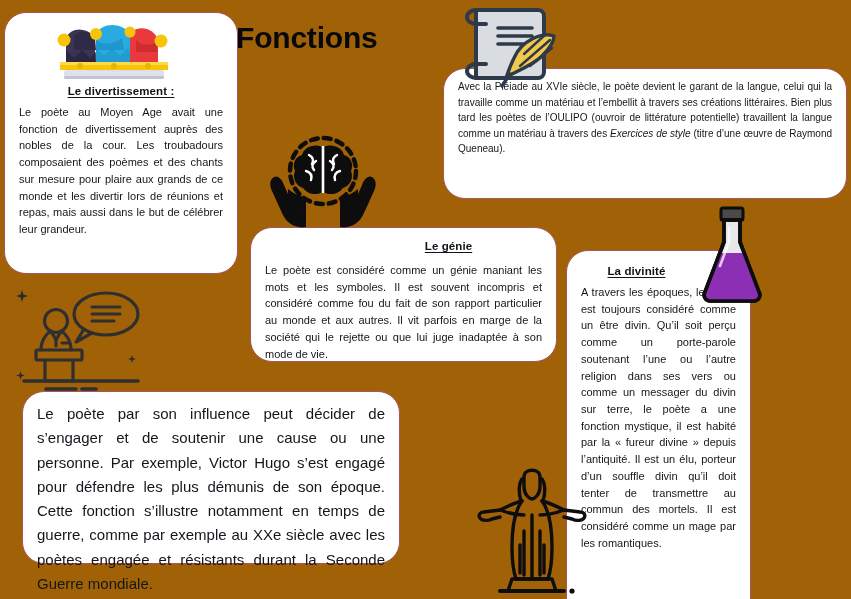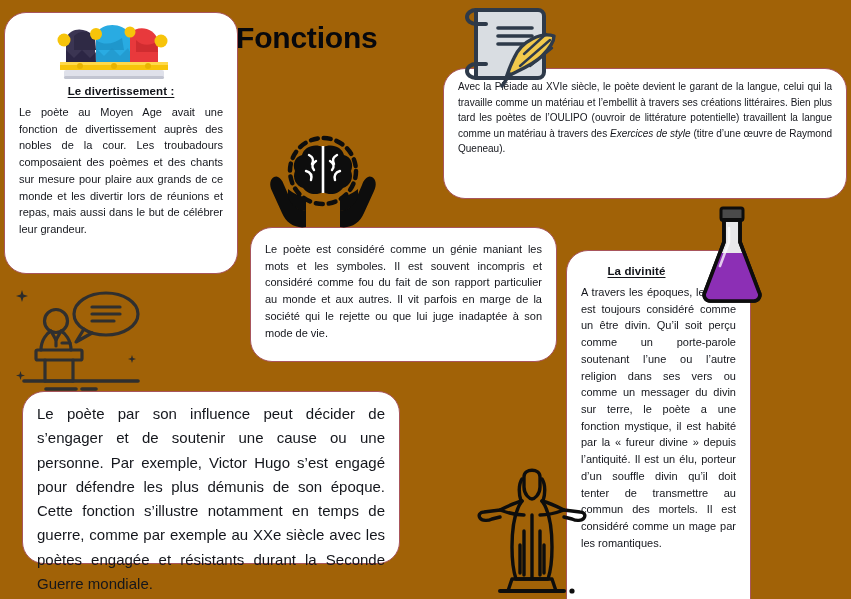--- a/index.html
+++ b/index.html
@@ -162,20 +162,21 @@
       <line x1="40" y1="36" x2="74" y2="36" stroke="#2e3a4a" stroke-width="3.6" stroke-linecap="round"></line>
       <line x1="40" y1="44" x2="66" y2="44" stroke="#2e3a4a" stroke-width="3.6" stroke-linecap="round"></line>
 
       <path d="M96 36 C84 32 64 40 56 58 C52 66 50 72 48 78 L54 74 C62 70 76 64 84 56 C92 48 96 42 96 36 Z" fill="#f2c94c" stroke="#2e3a4a" stroke-width="3.4" stroke-linejoin="round"></path>
       <path d="M92 40 L62 66 M88 34 L66 54 M94 48 L72 66" stroke="#2e3a4a" stroke-width="2.4" stroke-linecap="round" fill="none"></path>
       <path d="M52 74 L44 86" stroke="#2e3a4a" stroke-width="3.4" stroke-linecap="round"></path>
     </svg>
   </div>
 
   <div class="card" id="card-genie">
+    <div class="card-title">Le génie</div>
     <p class="card-body">Le poète est considéré comme un génie maniant les mots et les symboles. Il est souvent incompris et considéré comme fou du fait de son rapport particulier au monde et aux autres. Il vit parfois en marge de la société qui le rejette ou que lui juge inadaptée à son mode de vie.</p>
   </div>
 
   <div class="icon" id="icon-brain">
     <svg viewBox="0 0 118 100" width="118" height="100">
 
       <circle cx="59" cy="38" r="33" fill="none" stroke="#0d0d0d" stroke-width="4.5" stroke-dasharray="7 6" stroke-linecap="round"></circle>
 
       <path d="M59 14 C50 10 40 14 38 22 C31 24 28 31 31 38 C28 45 32 53 39 55 C43 61 52 63 59 59 Z" fill="#0d0d0d"></path>
       <path d="M59 14 C68 10 78 14 80 22 C87 24 90 31 87 38 C90 45 86 53 79 55 C75 61 66 63 59 59 Z" fill="#0d0d0d"></path>

